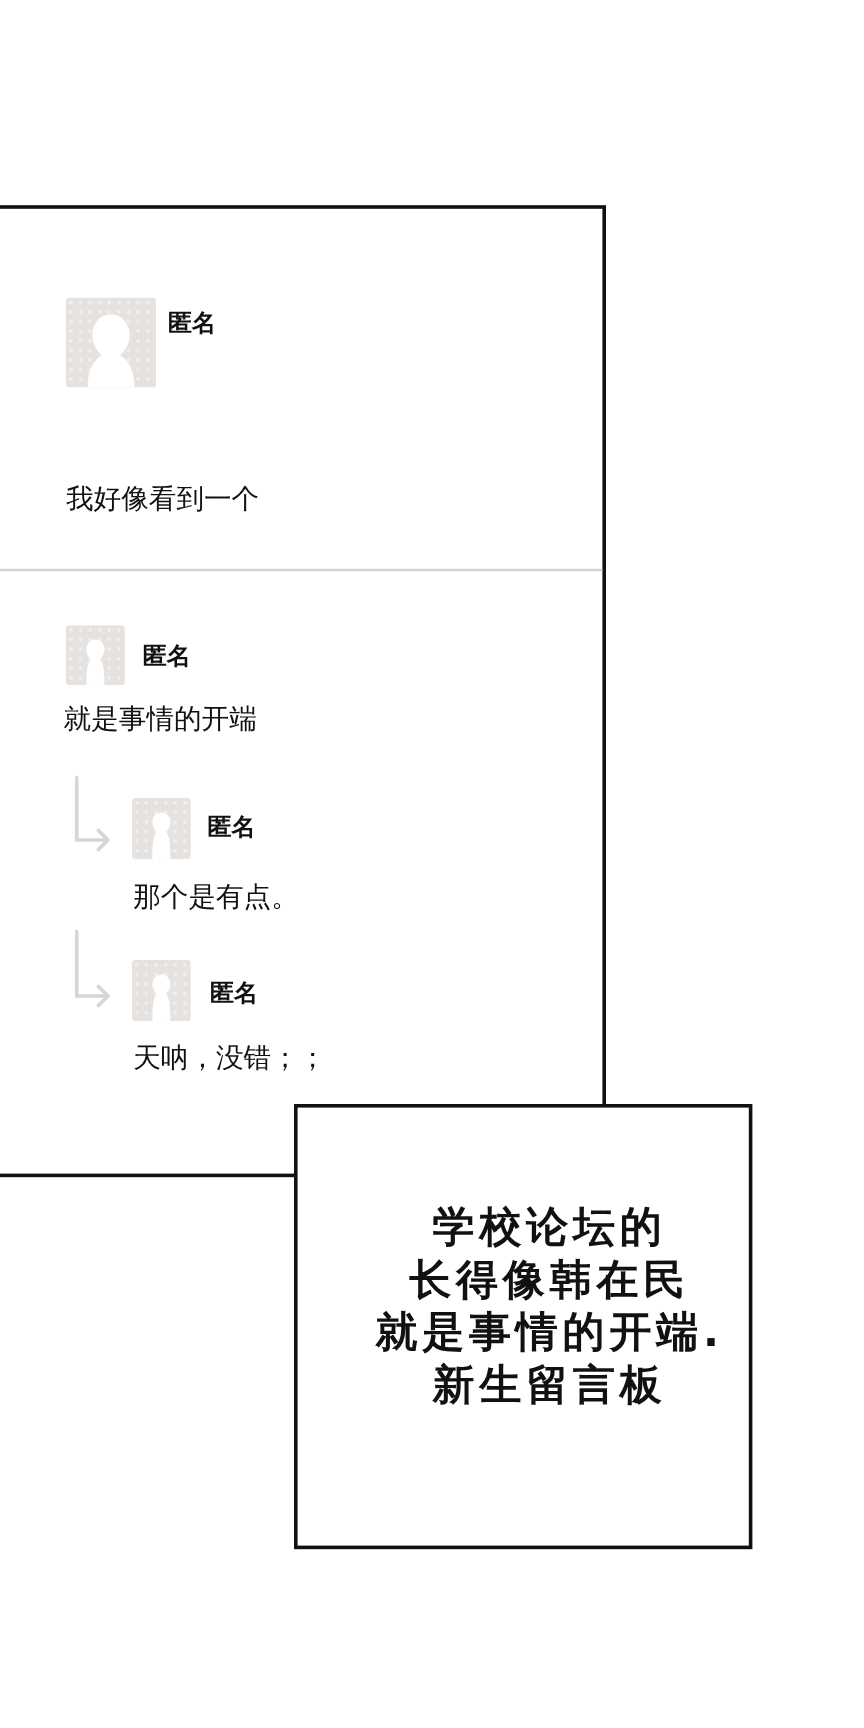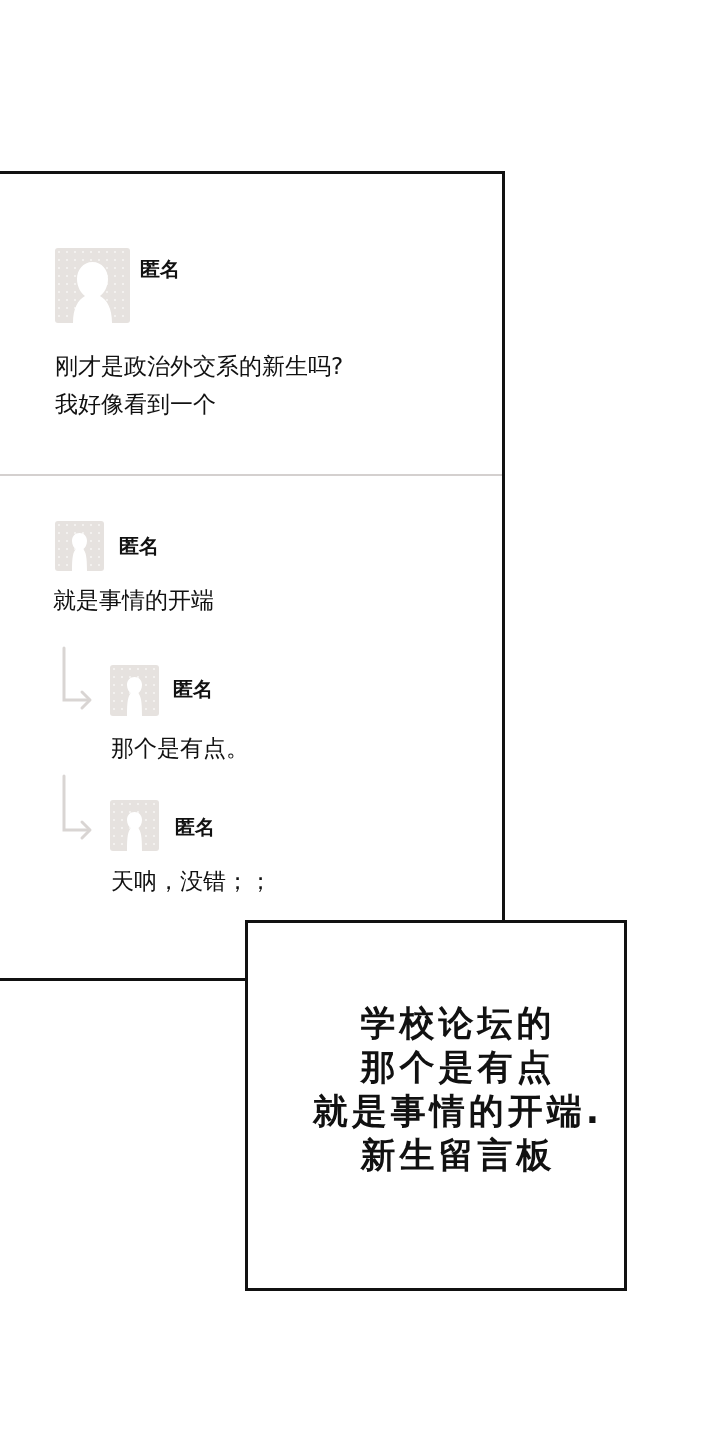--- a/index.html
+++ b/index.html
@@ -46,22 +46,21 @@
 <body>
 
 <div class="panel-forum">
 
   <div class="avatar" style="left:55px; top:74px; width:75px; height:75px;">
     <svg viewBox="0 0 75 75">
       <path d="M37.5 14 C47 14 53 22 53 31 C53 39 49 45 45 48 C52 52 57 60 57 75 L18 75 C18 60 23 52 30 48 C26 45 22 39 22 31 C22 22 28 14 37.5 14 Z" fill="#ffffff"></path>
     </svg>
   </div>
   <div class="name" style="left:140px; top:78px;">匿名</div>
-  <div class="body-text" style="left:55px; top:178px;">刚才是政治外交系的新生吗?</div>
-  <div class="body-text" style="left:55px; top:216px;">我好像看到一个</div>
+  <div class="body-text" style="left:55px; top:228px;">我好像看到一个</div>
 
   <div class="divider"></div>
 
   <div class="avatar" style="left:55px; top:347px; width:49px; height:50px;">
     <svg viewBox="0 0 49 50">
       <path d="M24.5 12 C29 12 32 15.5 32 20 C32 24 30 27 28 28 C31 31 32 36 32 50 L17 50 C17 36 18 31 21 28 C19 27 17 24 17 20 C17 15.5 20 12 24.5 12 Z" fill="#ffffff"></path>
     </svg>
   </div>
   <div class="name" style="left:119px; top:355px;">匿名</div>
   <div class="body-text" style="left:53px; top:412px;">就是事情的开端</div>
@@ -87,17 +86,17 @@
       <path d="M24.5 12 C29 12 32 15.5 32 20 C32 24 30 27 28 28 C31 31 32 36 32 51 L17 51 C17 36 18 31 21 28 C19 27 17 24 17 20 C17 15.5 20 12 24.5 12 Z" fill="#ffffff"></path>
     </svg>
   </div>
   <div class="name" style="left:175px; top:636px;">匿名</div>
   <div class="body-text" style="left:111px; top:693px;font-family:Liberation Serif, serif;">天呐，没错；；</div>
 </div>
 
 <div class="caption-box">
   <div class="caption-text">
     <span class="caption-line">学校论坛的</span>
-    <span class="caption-line">那个是有点</span>
+    <span class="caption-line">长得像韩在民</span>
     <span class="caption-line">就是事情的开端.</span>
     <span class="caption-line">新生留言板</span>
   </div>
 </div>
 
 </body></html>

